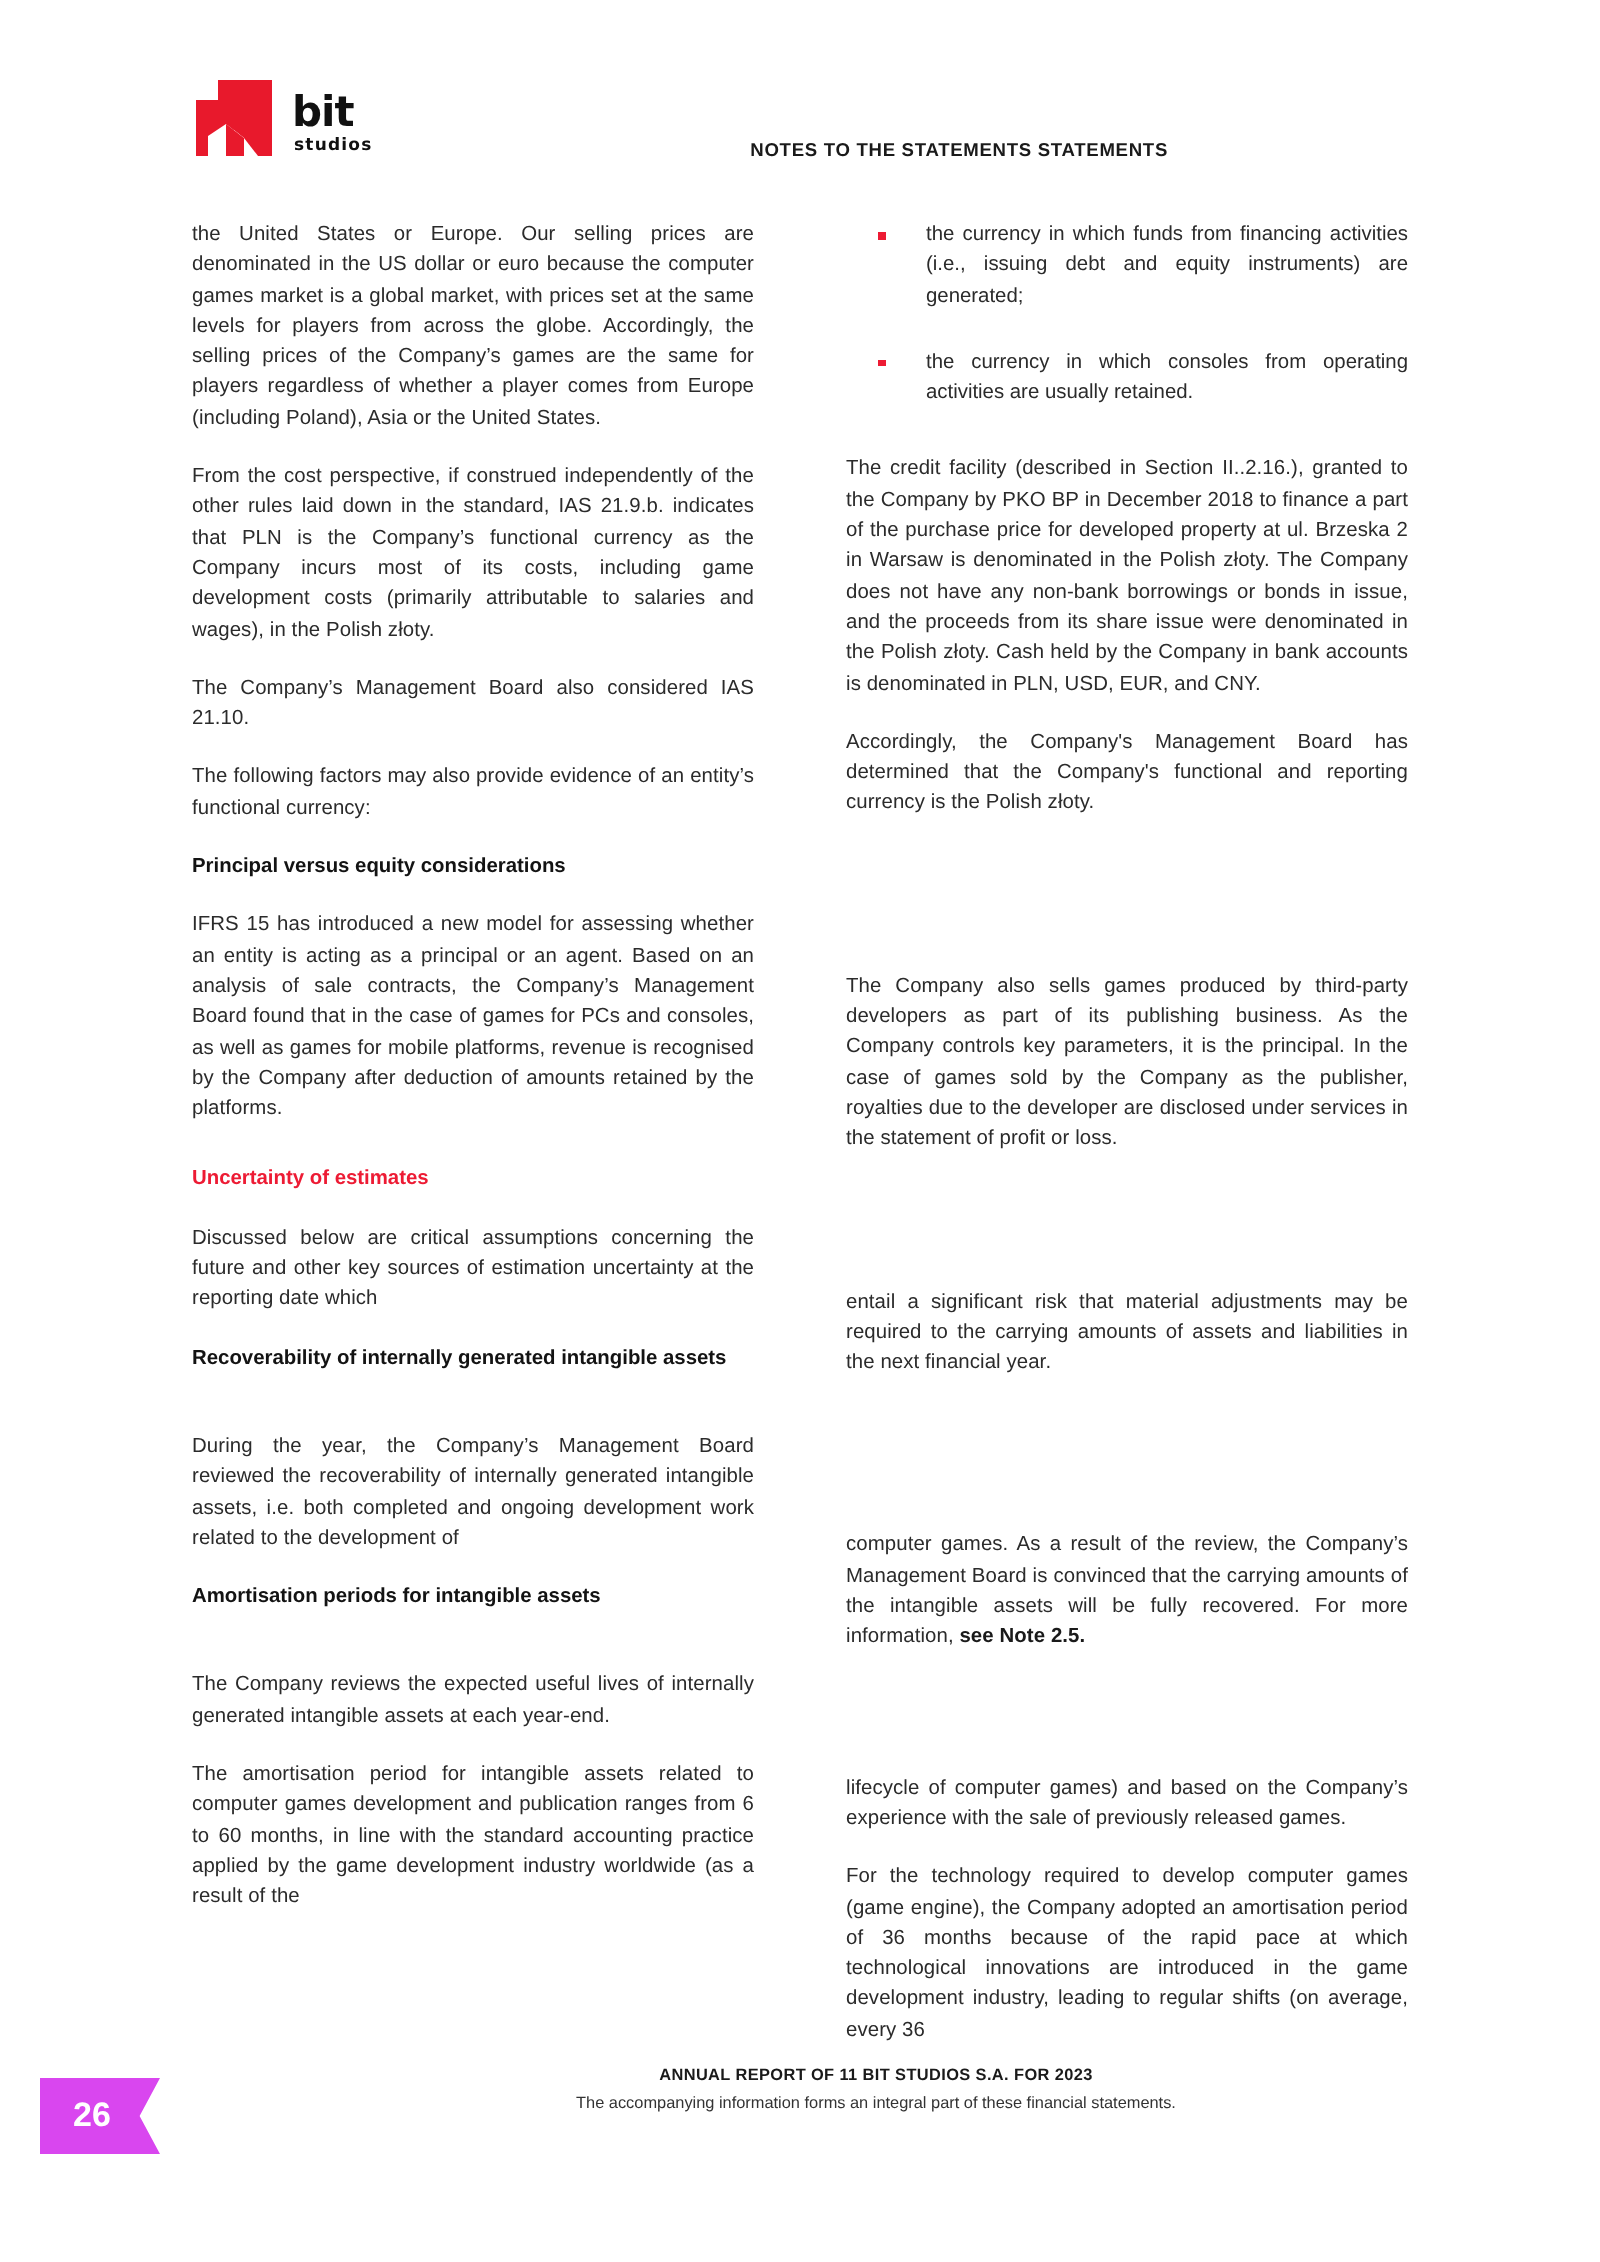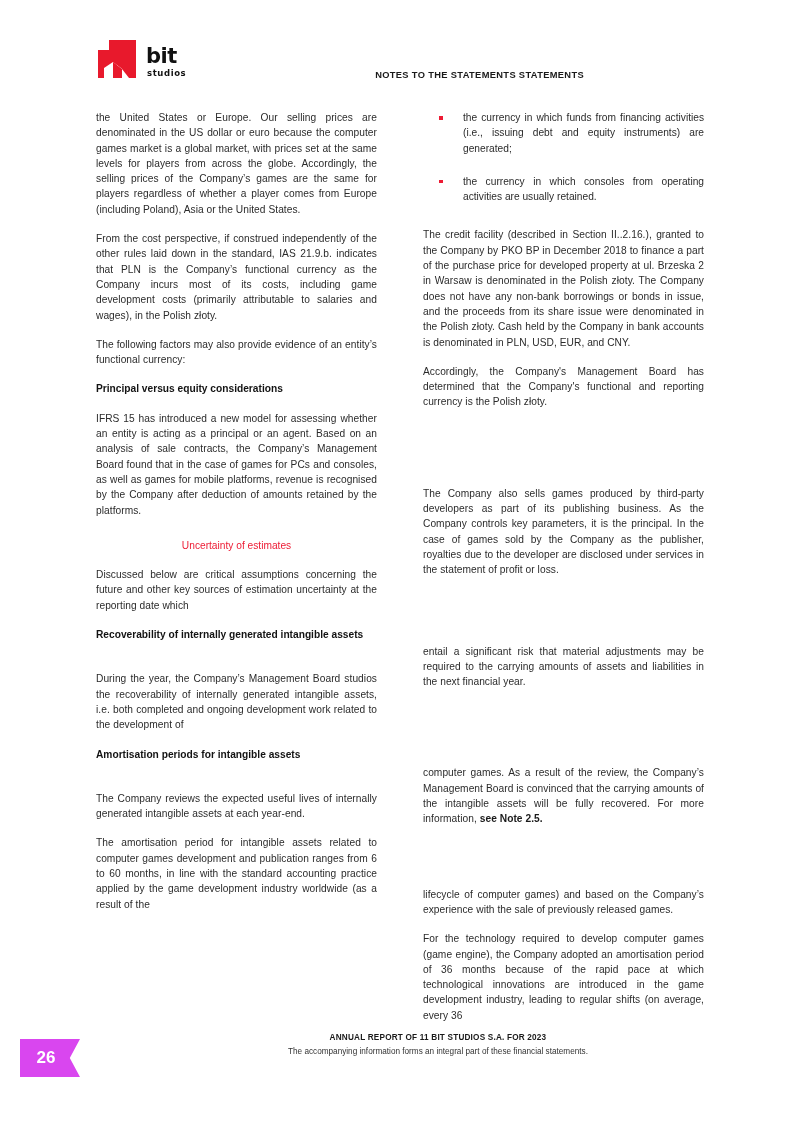--- a/index.html
+++ b/index.html
@@ -107,23 +107,23 @@
     font-weight: bold;
     color: #131313;
     text-align: left;
   }
   h3.sub-heading.wide { width: 330px; }
 
   h3.accent-heading {
     margin: 0 0 14px 0;
     font-size: 10.2px;
     line-height: 15.3px;
-    font-weight: normal;
+    font-weight: bold;
     color: #ED1B34;
-    text-align: center;
+    text-align: left;
   }
 
   
   .spacer { display: block; }
 
   ul.bullets {
     list-style: none;
     margin: 0 0 14px 0;
     padding: 0;
   }
@@ -212,29 +212,30 @@
     </div>
   </div>
   <div class="header-title">NOTES TO THE STATEMENTS STATEMENTS</div>
 </div>
 
 <div class="content">
 
   <div class="col col-left">
     <p class="body-text">the United States or Europe. Our selling prices are denominated in the US dollar or euro because the computer games market is a global market, with prices set at the same levels for players from across the globe. Accordingly, the selling prices of the Company’s games are the same for players regardless of whether a player comes from Europe (including Poland), Asia or the United States.</p>
     <p class="body-text">From the cost perspective, if construed independently of the other rules laid down in the standard, IAS 21.9.b. indicates that PLN is the Company’s functional currency as the Company incurs most of its costs, including game development costs (primarily attributable to salaries and wages), in the Polish złoty.</p>
+    <p class="body-text">The Company’s Management Board also considered IAS 21.10.</p>
     <p class="body-text">The following factors may also provide evidence of an entity’s functional currency:</p>
     <h3 class="sub-heading">Principal versus equity considerations</h3>
     <p class="body-text">IFRS 15 has introduced a new model for assessing whether an entity is acting as a principal or an agent. Based on an analysis of sale contracts, the Company’s Management Board found that in the case of games for PCs and consoles, as well as games for mobile platforms, revenue is recognised by the Company after deduction of amounts retained by the platforms.</p>
     <div class="spacer" style="height:6px"></div>
     <h3 class="accent-heading">Uncertainty of estimates</h3>
     <p class="body-text">Discussed below are critical assumptions concerning the future and other key sources of estimation uncertainty at the reporting date which</p>
     <h3 class="sub-heading wide">Recoverability of internally generated intangible assets</h3>
     <div class="spacer" style="height:15px"></div>
-    <p class="body-text">During the year, the Company’s Management Board studios the recoverability of internally generated intangible assets, i.e. both completed and ongoing development work related to the development of</p>
+    <p class="body-text">During the year, the Company’s Management Board reviewed the recoverability of internally generated intangible assets, i.e. both completed and ongoing development work related to the development of</p>
     <h3 class="sub-heading">Amortisation periods for intangible assets</h3>
     <div class="spacer" style="height:15px"></div>
     <p class="body-text">The Company reviews the expected useful lives of internally generated intangible assets at each year-end.</p>
     <p class="body-text">The amortisation period for intangible assets related to computer games development and publication ranges from 6 to 60 months, in line with the standard accounting practice applied by the game development industry worldwide (as a result of the</p>
   </div>
 
   <div class="col col-right">
     <ul class="bullets">
       <li>
         <span class="sq"></span>

